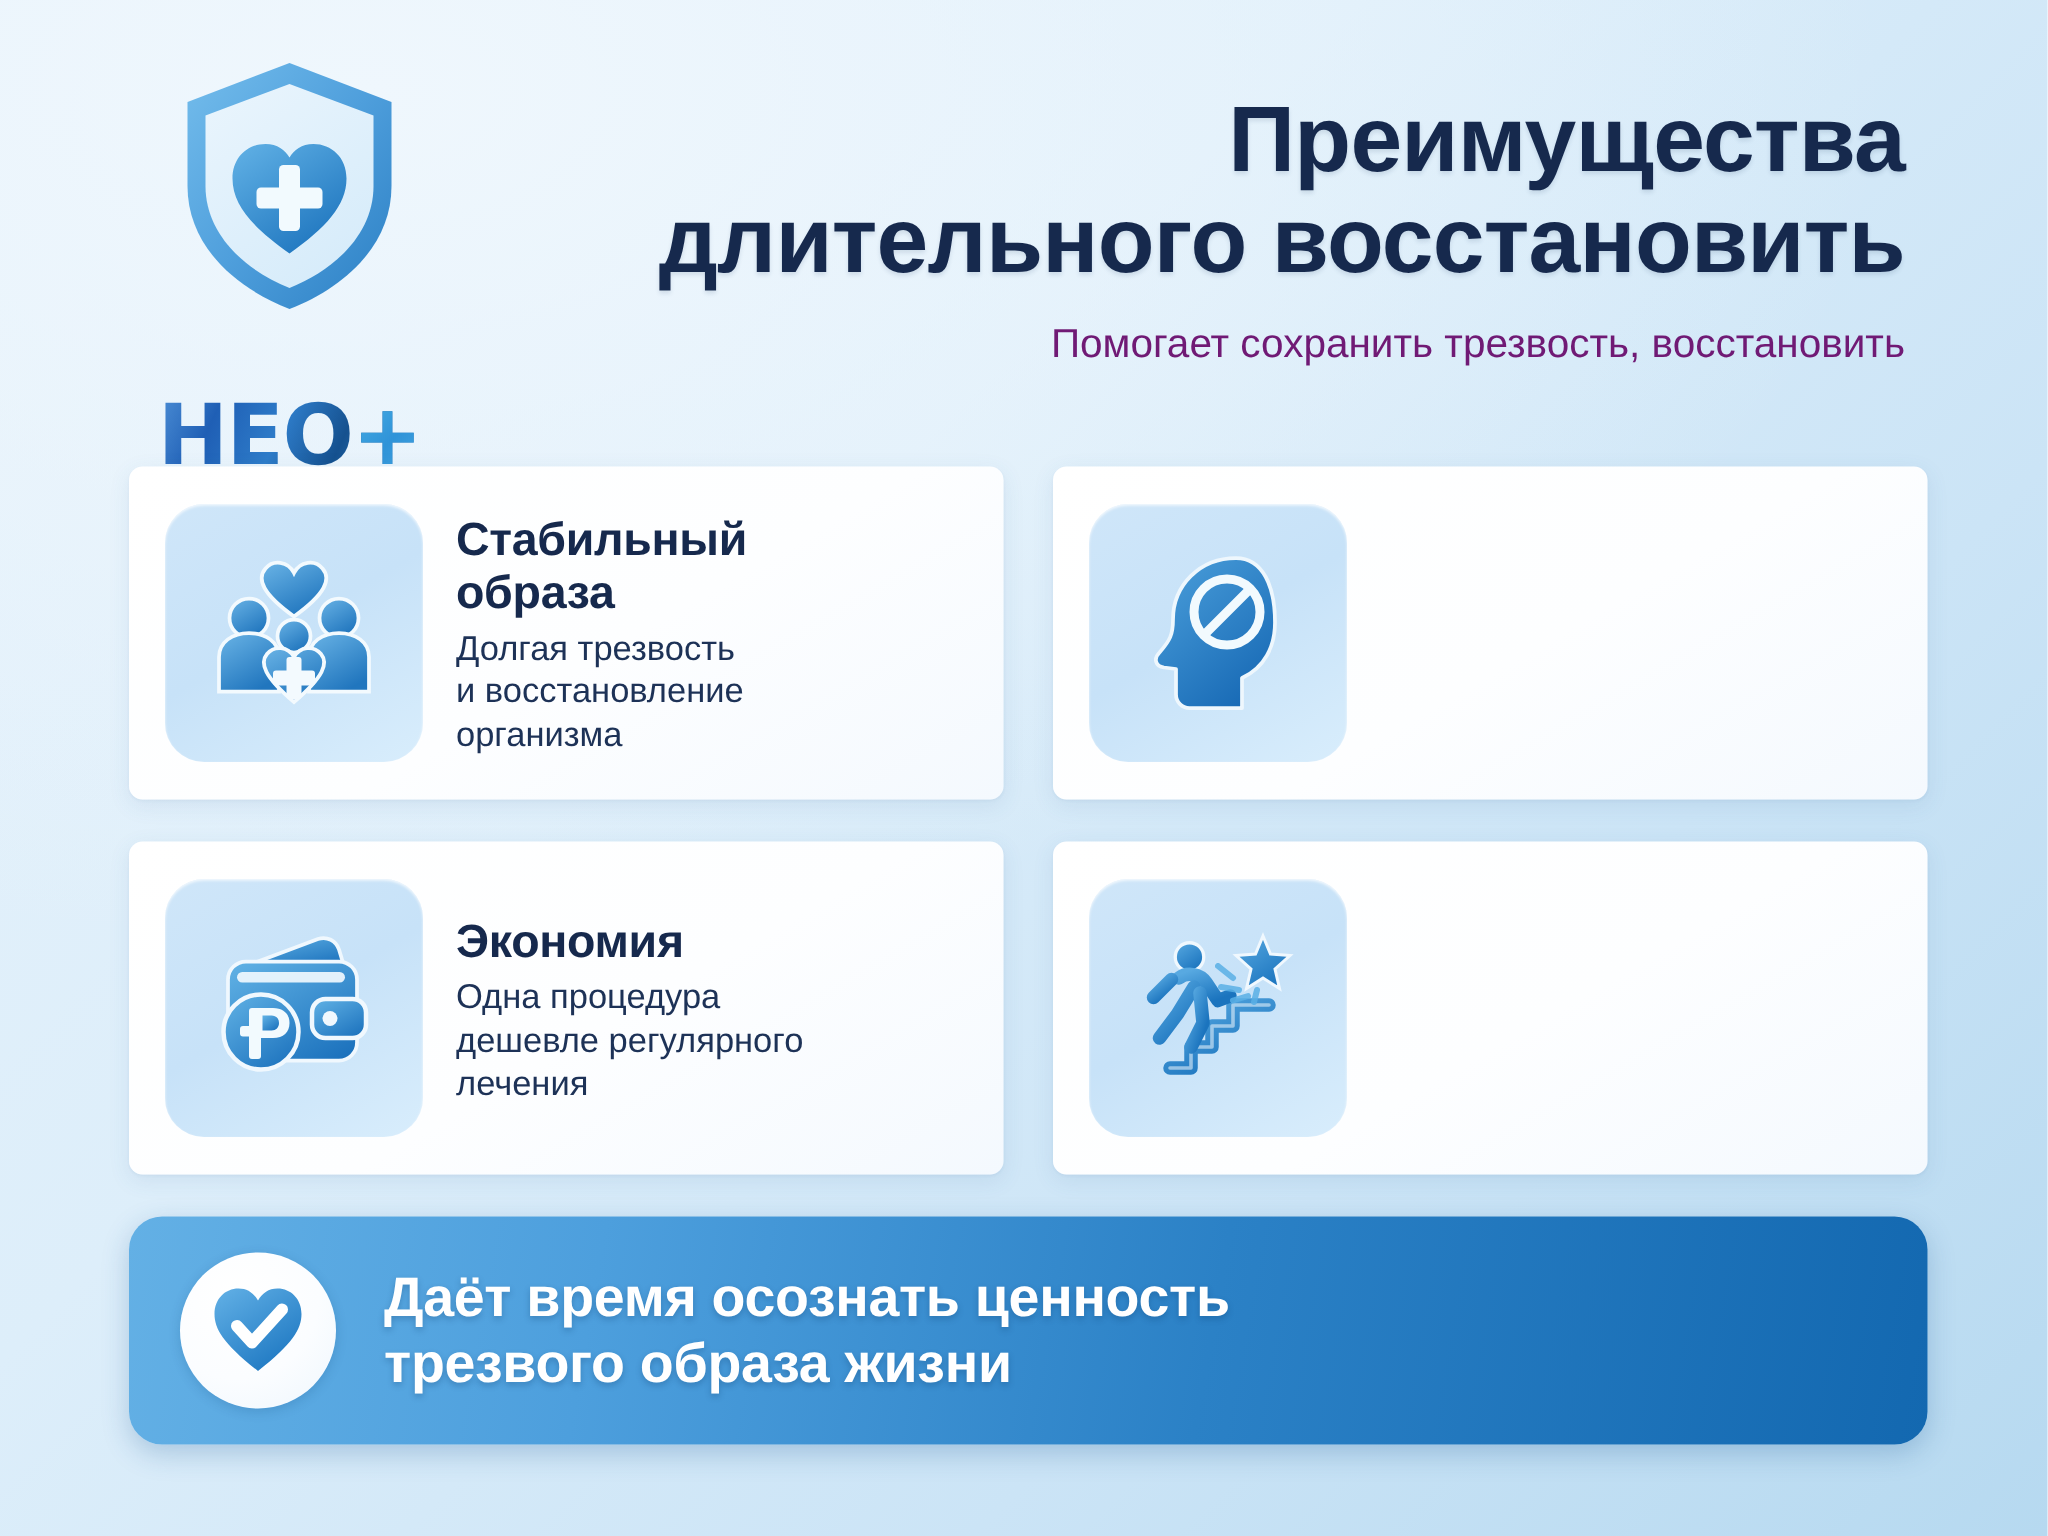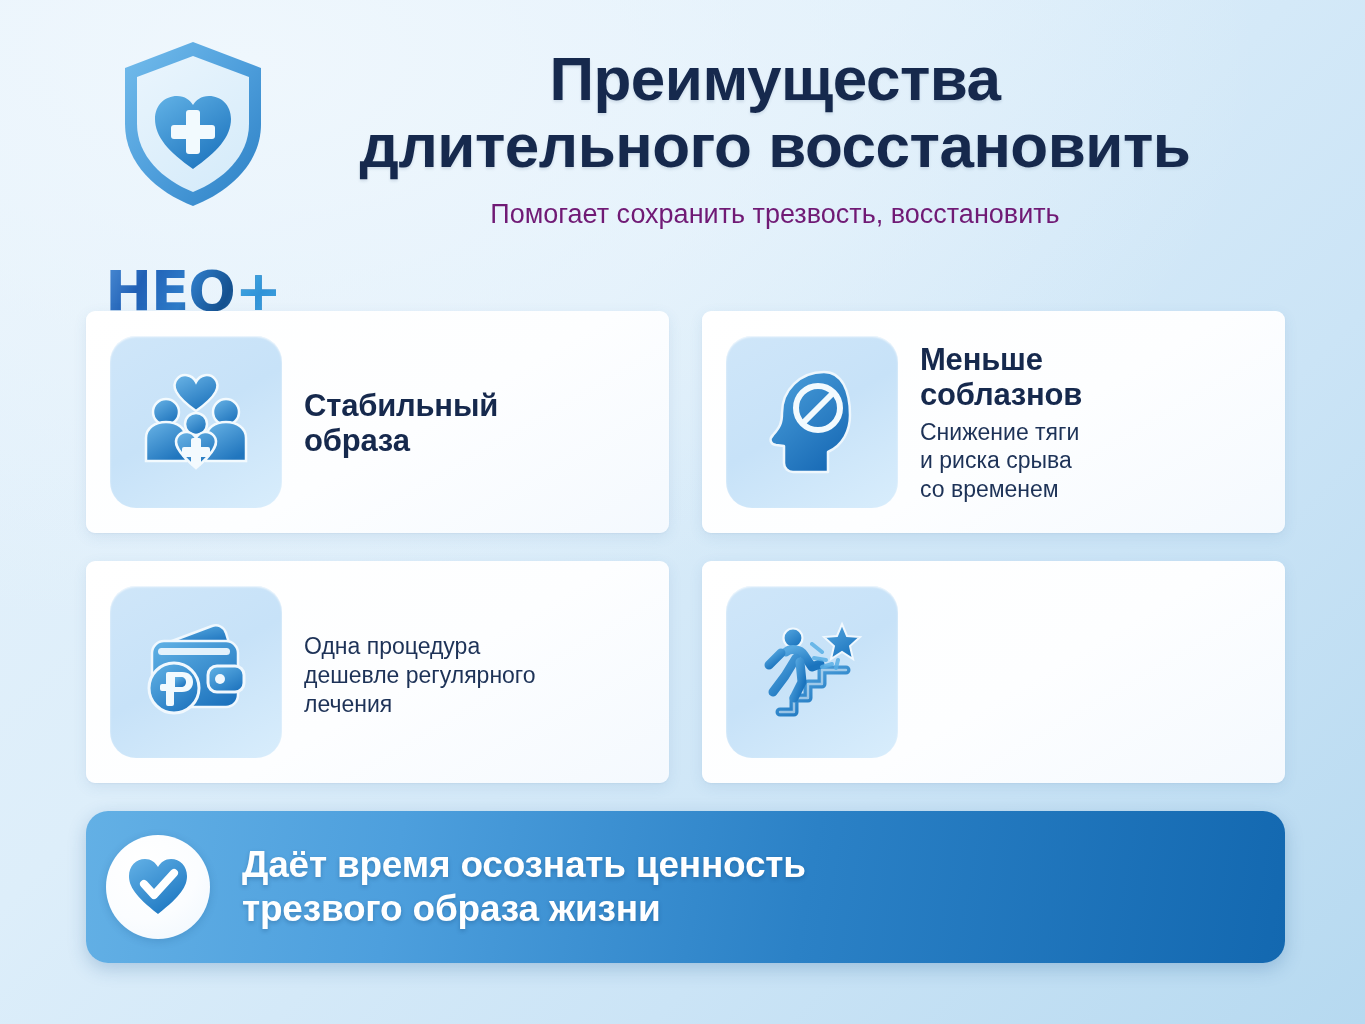--- a/index.html
+++ b/index.html
@@ -62,23 +62,23 @@
     background: linear-gradient(135deg, #4fb6e8 0%, #2f93d8 55%, #4aa9e2 100%);
     -webkit-background-clip: text;
     background-clip: text;
     color: transparent;
     -webkit-text-fill-color: transparent;
   }
 
   .titles {
     position: absolute;
     left: 280px;
-    top: 46px;
+    top: 61px;
     width: 990px;
-    text-align: center;
+    text-align: right;
   }
 
   .main-title {
     font-size: 62px;
     line-height: 1.08;
     font-weight: 700;
     color: #16294d;
     letter-spacing: -0.5px;
     text-shadow: 0 2px 3px rgba(30,60,100,0.13);
     font-family: "Liberation Sans", sans-serif;
@@ -157,21 +157,21 @@
     position: absolute;
     left: 86px;
     top: 811px;
     width: 1199px;
     height: 152px;
     border-radius: 22px;
     background: linear-gradient(100deg, #63b0e5 0%, #4d9fdd 26%, #2b81c6 60%, #1368b0 100%);
     box-shadow: 0 6px 18px rgba(30,90,150,0.25);
     display: flex;
     align-items: center;
-    padding-left: 20px;
+    padding-left: 34px;
   }
 
   .banner-badge {
     flex: 0 0 auto;
     width: 104px;
     height: 104px;
     border-radius: 50%;
     background: radial-gradient(circle at 36% 28%, #ffffff 0%, #fbfdff 55%, #eef6fd 100%);
     display: flex;
     align-items: center;
@@ -262,48 +262,42 @@
             <rect x="57" y="78" width="10" height="28" rx="2" fill="#f3fafe"></rect>
             <rect x="48" y="87" width="28" height="10" rx="2" fill="#f3fafe"></rect>
           </svg>
         </span>
       </div>
       <div class="card-body">
         <div class="card-title">
           <span>Стабильный</span><br>
           <span>образа</span>
         </div>
+        <div class="card-desc">Долгая трезвость
+и восстановление
+организма</div>
       </div>
     </div>
 
     <div class="card">
       <div class="icon-tile">
         <span>
           <svg viewBox="0 0 124 124" xmlns="http://www.w3.org/2000/svg" aria-hidden="true">
             <defs>
               <linearGradient id="head1" x1="0.1" y1="0" x2="0.8" y2="1">
                 <stop offset="0" stop-color="#4a9eda"></stop>
                   <stop offset="1" stop-color="#1668b4"></stop>
               </linearGradient>
             </defs>
             <path d="M74 12 C50 12 32 30 32 53 C32 63 30 67 23 75 C19 79 20 84 26 85 L34 86
                      V103 C34 108 38 112 43 112 H78 V92 C93 85 100 71 100 55 C100 31 92 12 74 12 Z" fill="url(#head1)" stroke="#eef7fd" stroke-width="2.5" stroke-linejoin="round"></path>
             <circle cx="68" cy="48" r="22" fill="none" stroke="#f2fafe" stroke-width="6"></circle>
             <line x1="53" y1="63" x2="83" y2="33" stroke="#f2fafe" stroke-width="6" stroke-linecap="round"></line>
           </svg>
         </span>
-      </div>
-      <div class="card-body">
-        <div class="card-title">
-          <span>Меньше</span><br>
-          <span>соблазнов</span>
-        </div>
-        <div class="card-desc">Снижение тяги
-и риска срыва
-со временем</div>
       </div>
     </div>
 
     <div class="card">
       <div class="icon-tile">
         <span>
           <svg viewBox="0 0 124 124" xmlns="http://www.w3.org/2000/svg" aria-hidden="true">
             <defs>
               <linearGradient id="wal1" x1="0.1" y1="0" x2="0.85" y2="1">
                 <stop offset="0" stop-color="#5fb0e4"></stop>
@@ -321,20 +315,23 @@
               <path d="M36 62 H48 C55 62 59 66 59 72 C59 78 55 82 48 82 H36 Z"></path>
               <rect x="26" y="74" width="22" height="7" rx="2"></rect>
             </g>
             <g fill="url(#wal1)">
               <path d="M41 67 H47 C50 67 52 69 52 72 C52 75 50 77 47 77 H41 Z"></path>
             </g>
           </svg>
         </span>
       </div>
       <div class="card-body">
+        <div class="card-title">
+          <span>Экономия</span>
+        </div>
         <div class="card-desc">Одна процедура
 дешевле регулярного
 лечения</div>
       </div>
     </div>
 
     <div class="card">
       <div class="icon-tile">
         <span>
           <svg viewBox="0 0 124 124" xmlns="http://www.w3.org/2000/svg" aria-hidden="true">

